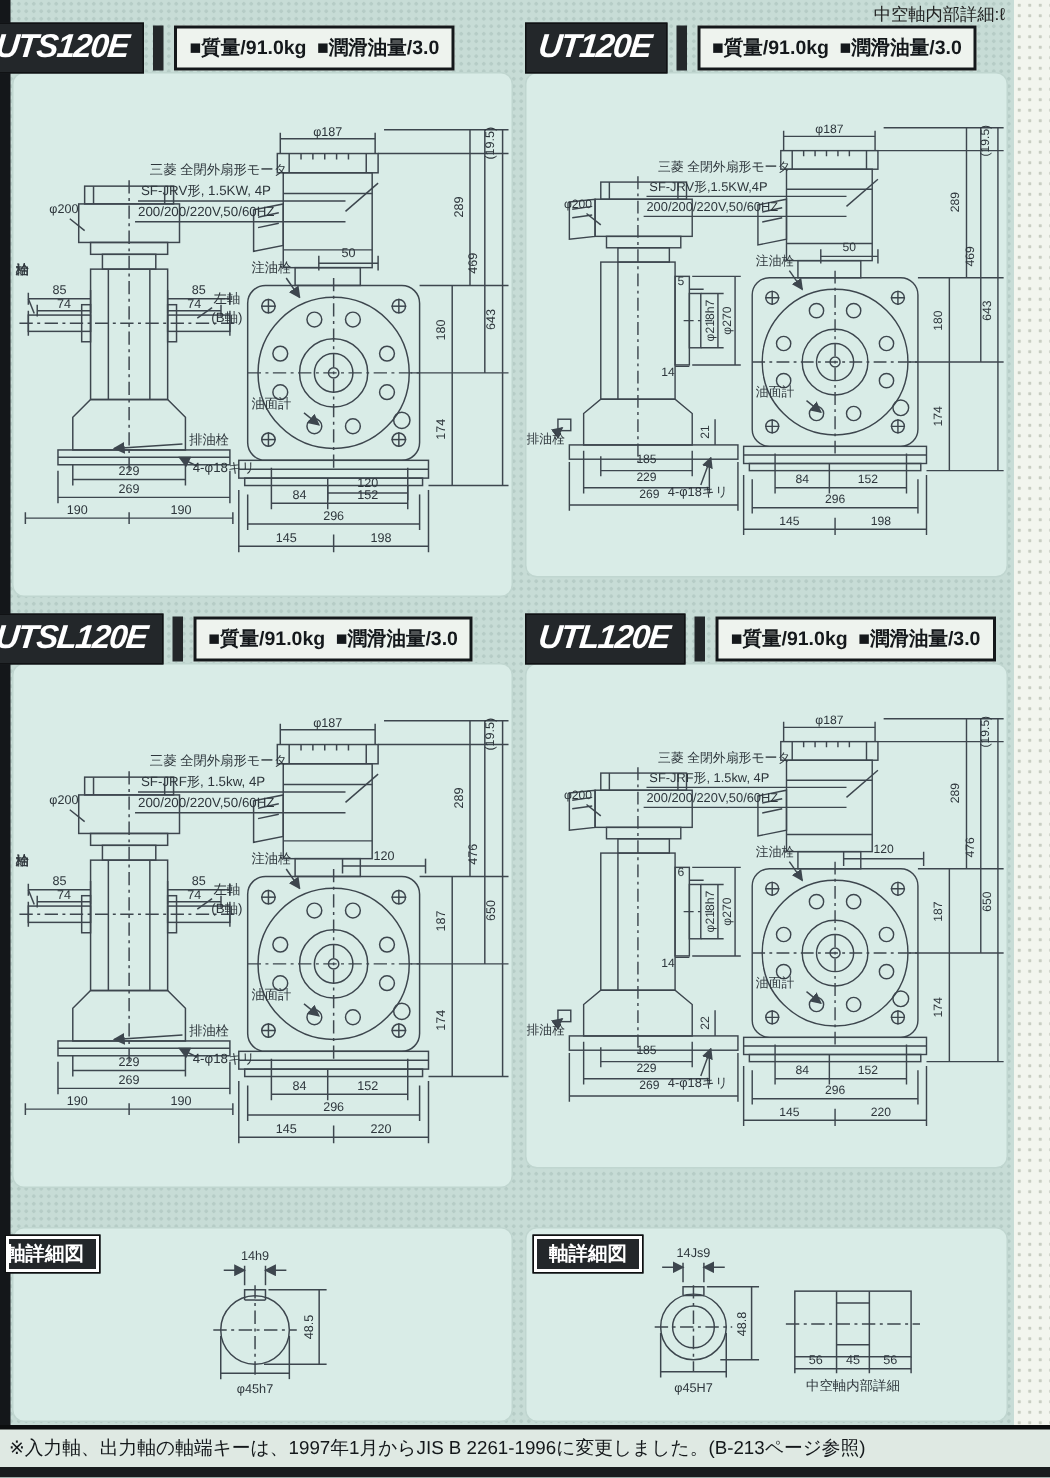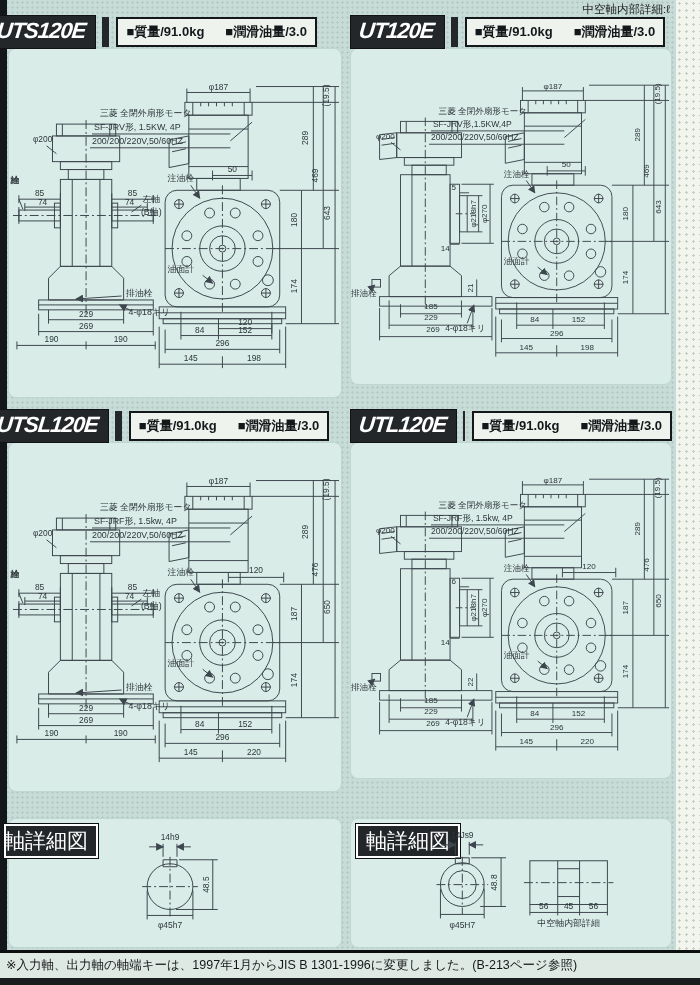--- a/index.html
+++ b/index.html
@@ -18,34 +18,34 @@
   .p2{left:350px;top:16px;width:322px}
   .p3{left:8px;top:410px;width:334px}
   .p4{left:350px;top:410px;width:322px}
   .phead{display:flex;align-items:center;height:32px}
   .model-box{background:#23272a;color:#fff;height:30px;display:flex;align-items:center;
        padding:0 10px 2px 8px;border:1px solid #101214}
   .model-box span{font-style:italic;font-weight:bold;font-size:22px;letter-spacing:-1px;transform:skewX(-6deg)}
   .cut{margin-left:-14px;padding-left:2px}
   .hsep{width:7px;height:30px;background:#23272a;margin:0 7px 0 6px}
   .spec-box{border:2px solid #14181b;background:#eef3ee;height:26px;display:flex;align-items:center;
-       gap:21px;padding:0 8px;font-size:13px;font-weight:bold;white-space:nowrap}
+       gap:7px;padding:0 8px;font-size:13px;font-weight:bold;white-space:nowrap}
   .card{background:#d9ece7;border:1px solid #c0d6d0;border-radius:8px}
   .draw{display:block;width:100%}
   .t{font-size:8.5px;fill:#2e363c;stroke:none;text-anchor:middle;font-family:"Liberation Sans","DejaVu Sans",sans-serif}
   .ts{text-anchor:start}
   .tl{font-size:9px}
   .vt{writing-mode:vertical-rl}
   .ov{stroke:#3d464e;stroke-width:1;fill:none}
   .shaft-row{position:absolute;top:818px;height:130px}
   .s1{left:8px;width:334px}
   .s2{left:350px;width:322px}
   .shaft-card{position:relative;height:128px}
   .shaft-head{position:absolute;top:4px;left:4px;background:#23272a;border:1px solid #0d0f10;
-       box-shadow:inset 0 0 0 2px #fff;padding:3px 10px;color:#fff;font-weight:normal;font-size:21px}
+       box-shadow:inset 0 0 0 2px #fff;padding:3px 10px;color:#fff;font-weight:bold;font-size:13px}
   .shaft-head.cutl{left:-6px;padding-left:0}
   .shaft-svg{position:absolute;left:0;top:4px;width:100%}
   .footer{position:absolute;left:0;top:950px;width:700px;height:28px;background:#dfe9e3;
        border-top:3px solid #0c0e0f;box-sizing:border-box;font-size:12.5px;line-height:24px;
        padding-left:6px;white-space:nowrap;overflow:hidden}
 </style>
 </head>
 <body>
 
 <svg width="0" height="0" style="position:absolute" aria-hidden="true">
@@ -540,15 +540,15 @@
       <text class="t" x="112" y="106">φ45H7</text>
       <text class="t" x="194" y="87">56</text>
       <text class="t" x="219" y="87">45</text>
       <text class="t" x="244" y="87">56</text>
       <text class="t tl" x="219" y="104">中空軸内部詳細</text>
     </svg>
   </div>
 </div>
 
 <div class="footer">
-  <span>※入力軸、出力軸の軸端キーは、1997年1月からJIS B 1301-1996に変更しました。(B-213ページ参照)</span>
+  <span>※入力軸、出力軸の軸端キーは、1997年1月からJIS B 2261-1996に変更しました。(B-213ページ参照)</span>
 </div>
 <div class="edge-bottom"></div>
 
 </body></html>

